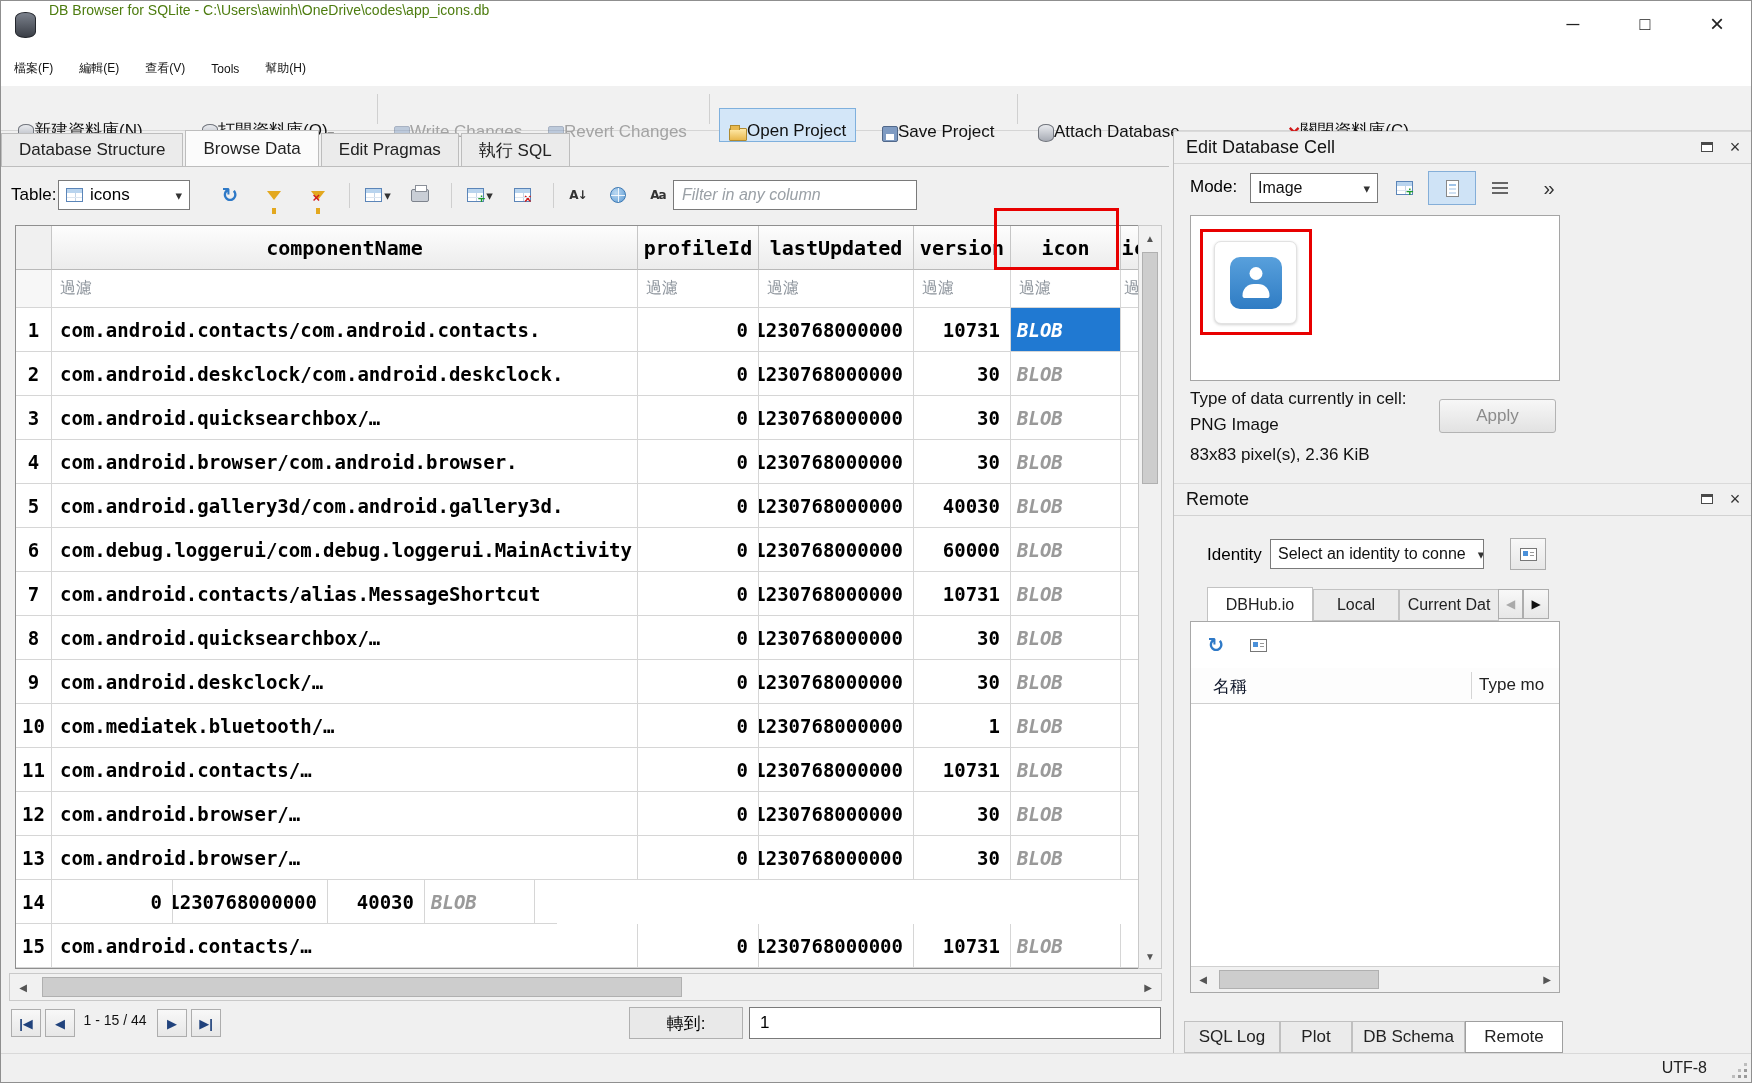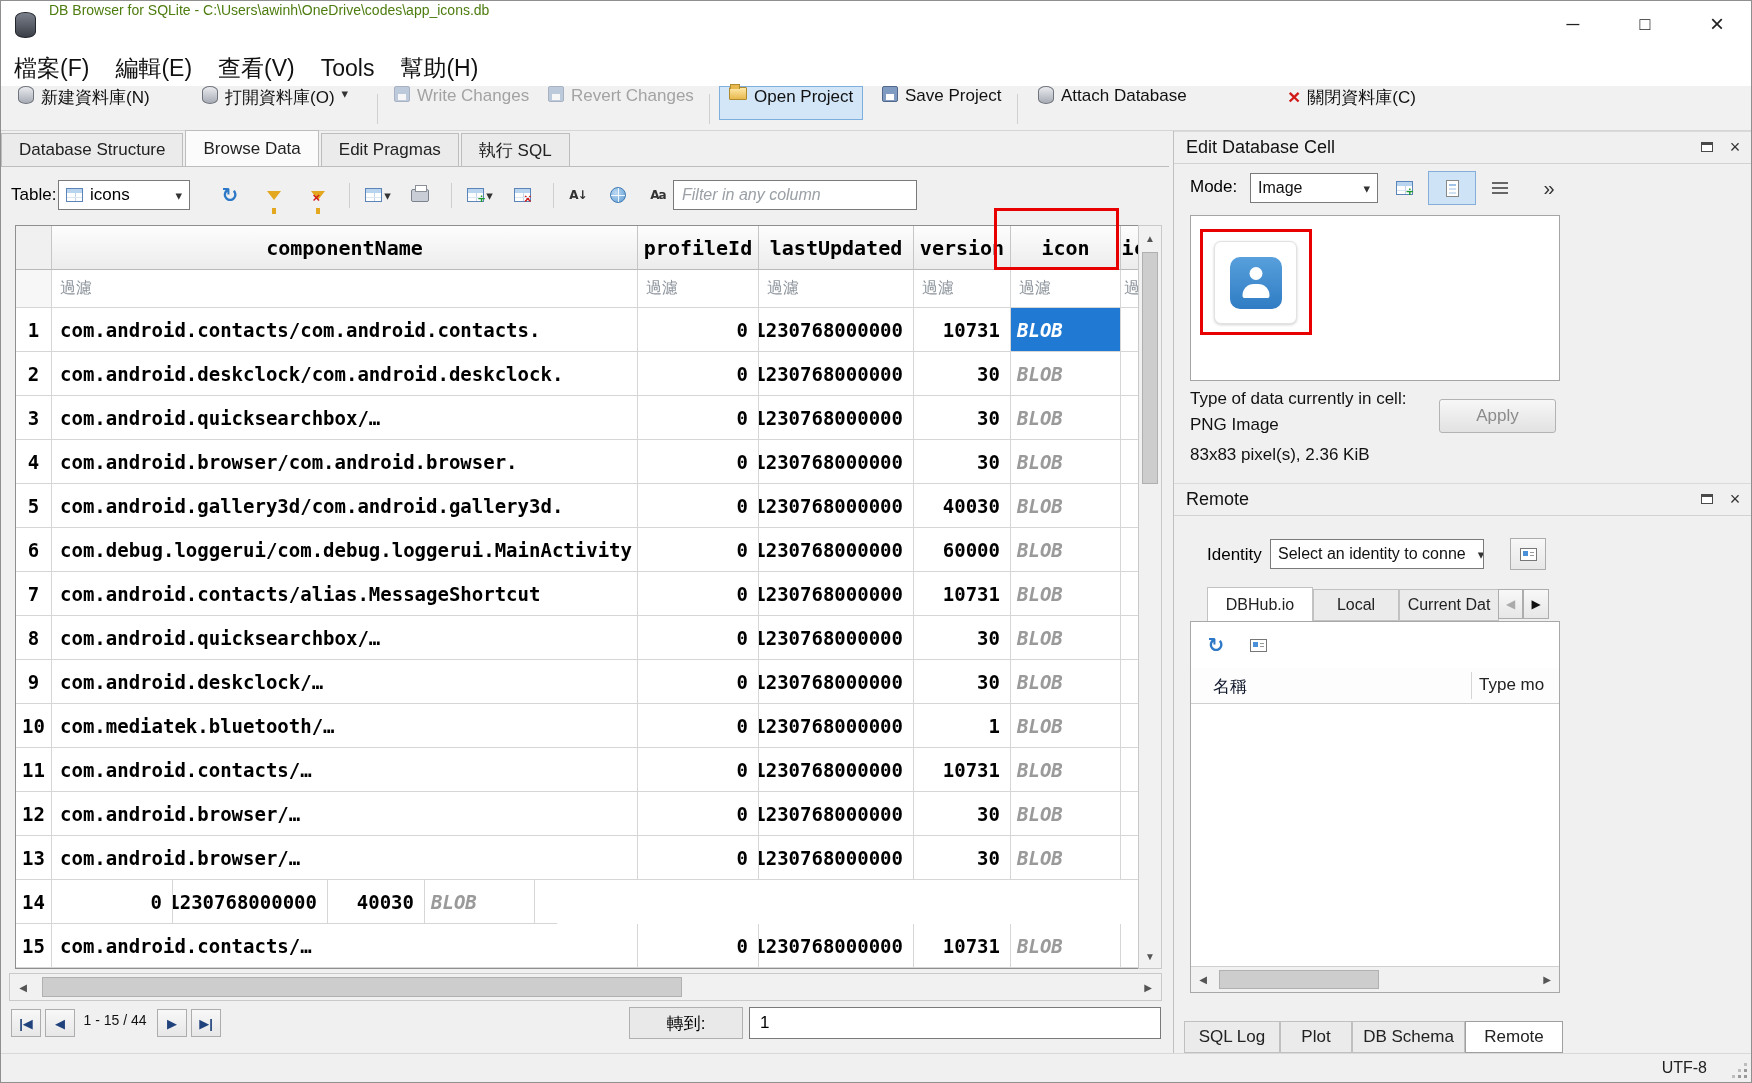--- a/index.html
+++ b/index.html
@@ -36,25 +36,25 @@
 .docic{display:inline-block;width:13px;height:17px;background:#fff;border:1px solid #888;position:relative}
 .docic::before{content:"";position:absolute;left:2px;top:3px;right:2px;height:2px;background:#9fc3e8;box-shadow:0 4px 0 #cfe0f2,0 8px 0 #cfe0f2}
 .linesic{display:inline-block;width:16px;height:12px;background:repeating-linear-gradient(#666 0 2px,transparent 2px 5px)}
 .cardic{display:inline-block;width:17px;height:13px;background:#fff;border:1px solid #777;position:relative}
 .cardic::before{content:"";position:absolute;left:2px;top:2px;width:5px;height:5px;background:#4a90d9}
 .cardic::after{content:"";position:absolute;left:9px;top:3px;right:2px;height:1px;background:#999;box-shadow:0 3px 0 #999}
 .dockfloat{display:inline-block;width:12px;height:10px;border:1px solid #4a4a4a;border-top:3px solid #4a4a4a;background:#fff}
 
 
 #menubar{position:absolute;left:0;top:50px;width:1752px;height:35px;background:#fff;display:flex;align-items:center}
-.mitem{padding:0 13px;font-size:23px;color:#111;height:100%;display:flex;align-items:center}
+.mitem{padding:0 13px;font-size:12px;color:#111;height:100%;display:flex;align-items:center}
 
 
 #toolbar{position:absolute;left:0;top:85px;width:1752px;height:45px;background:#f1f1f1;border-bottom:1px solid #d5d5d5}
-.tbtn{position:absolute;top:0;height:34px;display:flex;align-items:flex-start;gap:7px;padding:0 9px;font-size:17px;color:#111;white-space:nowrap}
+.tbtn{position:absolute;top:22px;height:34px;display:flex;align-items:flex-end;padding:0 9px;font-size:17px;color:#111;white-space:nowrap}
 .tbtn.disabled{color:#a3a3a3}
 .tbtn.disabled .cyl,.tbtn.disabled .disk{opacity:.45}
 .tbtn.hilite{background:#d3e6f8;border:1px solid #7fb0dd}
 .tsep{position:absolute;top:8px;width:1px;height:30px;background:#d0d0d0}
 .redx{color:#d11a1a;font-weight:bold;font-size:21px;line-height:1}
 .dd{font-size:13px;color:#333}
 
 
 #tabbar{position:absolute;left:0;top:130px;width:1168px;height:36px;border-bottom:1px solid #bdbdbd;display:flex;align-items:flex-end}
 .mtab{display:inline-flex;align-items:center;justify-content:center;height:33px;padding:0 17px;font-size:17px;background:#ebebeb;border:1px solid #bdbdbd;border-bottom:none;color:#222;margin-right:2px}

